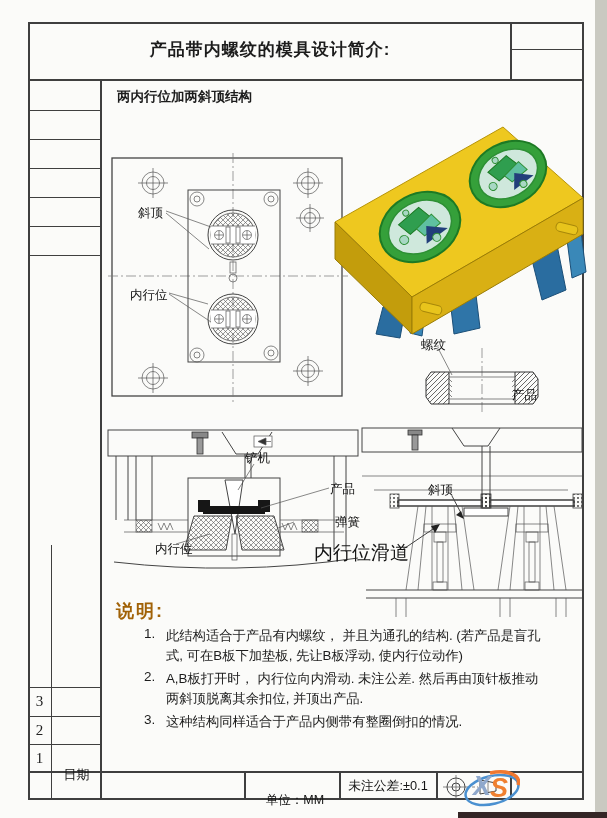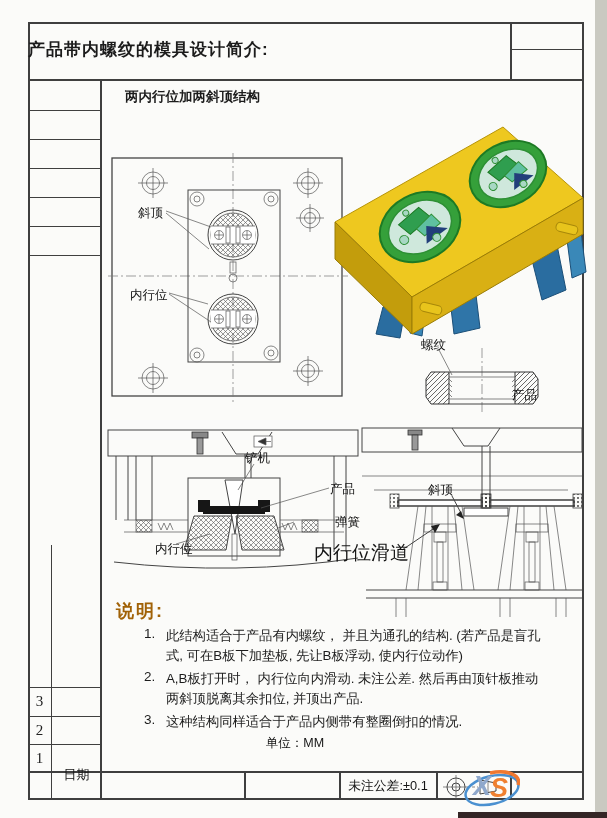--- a/index.html
+++ b/index.html
@@ -66,22 +66,22 @@
 <div class="ln" style="left:51px;top:545px;width:1px;height:255px;"></div>
 <div class="ln" style="left:29px;top:687px;width:72px;height:1px;"></div>
 <div class="ln" style="left:29px;top:716px;width:72px;height:1px;"></div>
 <div class="ln" style="left:29px;top:744px;width:72px;height:1px;"></div>
 <div class="ln" style="left:28px;top:771px;width:556px;height:2px;"></div>
 <div class="ln" style="left:244px;top:772px;width:1.5px;height:27px;"></div>
 <div class="ln" style="left:339px;top:772px;width:1.5px;height:27px;"></div>
 <div class="ln" style="left:436px;top:772px;width:1.5px;height:27px;"></div>
 <div class="ln" style="left:510px;top:772px;width:1.5px;height:27px;"></div>
 
-<div class="abs" style="left:28px;top:38px;width:484px;font-size:17px;font-weight:bold;letter-spacing:1px;">产品带内螺纹的模具设计简介:</div>
-<div class="abs" style="left:117px;top:88px;font-size:13.5px;font-weight:bold;margin-left:8px;">两内行位加两斜顶结构</div>
+<div class="abs" style="left:28px;top:38px;width:484px;text-align:center;font-size:17px;font-weight:bold;letter-spacing:1px;">产品带内螺纹的模具设计简介:</div>
+<div class="abs" style="left:117px;top:88px;font-size:13.5px;font-weight:bold;">两内行位加两斜顶结构</div>
 
 <svg style="left:108px;top:150px;" width="240" height="256" viewBox="0 0 240 256">
   <rect class="draw" x="4" y="8" width="230" height="238" style="stroke-width:1.3"></rect>
   <line class="cl" x1="125" y1="3" x2="125" y2="253"></line>
   <line class="cl" x1="0" y1="126" x2="240" y2="126"></line>
 
   <g class="thin" transform="translate(45,33)">
     <circle r="11"></circle>
       <circle r="6.5"></circle>
       <line x1="-15" y1="0" x2="15" y2="0"></line>
@@ -380,21 +380,21 @@
     <span class="note-num">3.</span>
     <span class="note-text">这种结构同样适合于产品内侧带有整圈倒扣的情况.</span>
   </div>
 </div>
 
 <div class="rev-num" style="top:693px;">3</div>
 <div class="rev-num" style="top:722px;">2</div>
 <div class="rev-num" style="top:750px;">1</div>
 
 <div class="cellTxt" style="left:52px;top:766px;width:49px;font-size:13px;">日期</div>
-<div class="cellTxt" style="left:245px;top:735px;width:100px;">单位：MM</div>
+<div class="cellTxt" style="left:245px;top:792px;width:100px;">单位：MM</div>
 <div class="cellTxt" style="left:340px;top:778px;width:96px;font-size:12.8px;">未注公差:±0.1</div>
 
 <svg style="left:442px;top:774px;" width="64" height="26" viewBox="0 0 64 26">
   <circle class="draw" cx="14" cy="13" r="9"></circle>
   <circle class="draw" cx="14" cy="13" r="4"></circle>
   <line class="thin" x1="1" y1="13" x2="27" y2="13"></line>
   <line class="thin" x1="14" y1="1" x2="14" y2="25"></line>
   <line class="thin" x1="30" y1="13" x2="36" y2="13" stroke-dasharray="3 2"></line>
   <polygon class="draw" points="38,6 54,9 54,17 38,20"></polygon>
   <line class="thin" x1="46" y1="7" x2="46" y2="19"></line>

